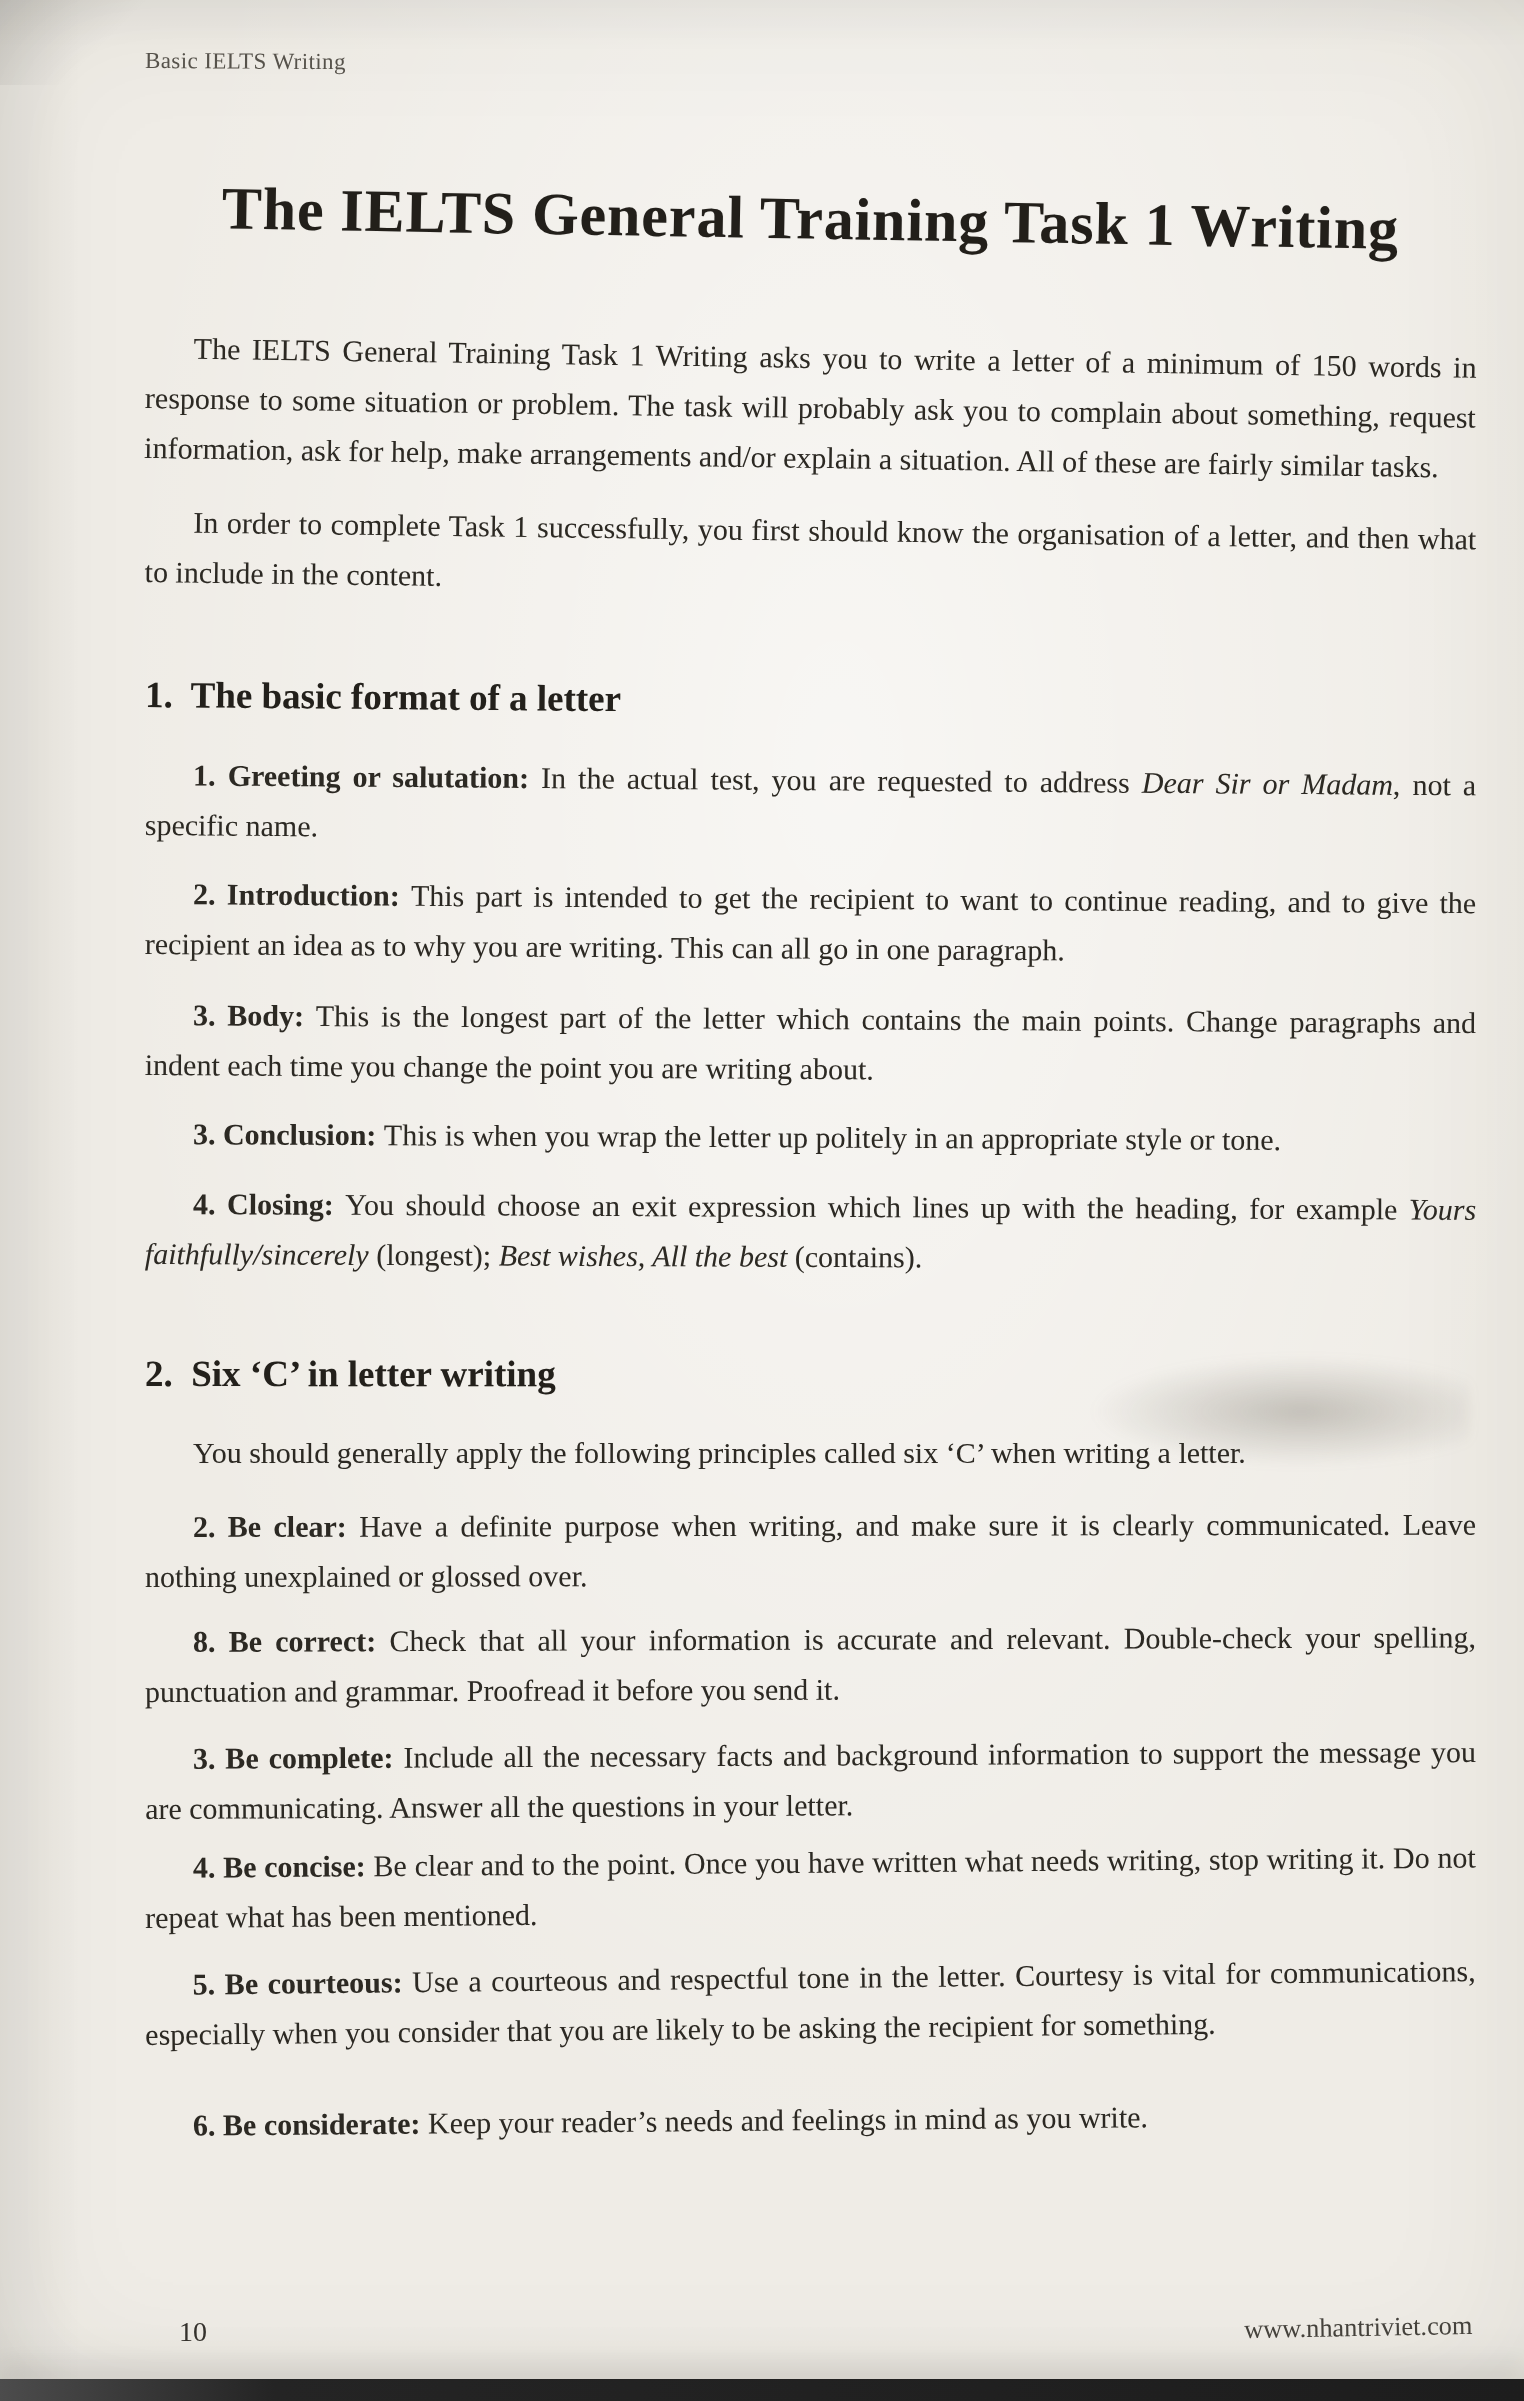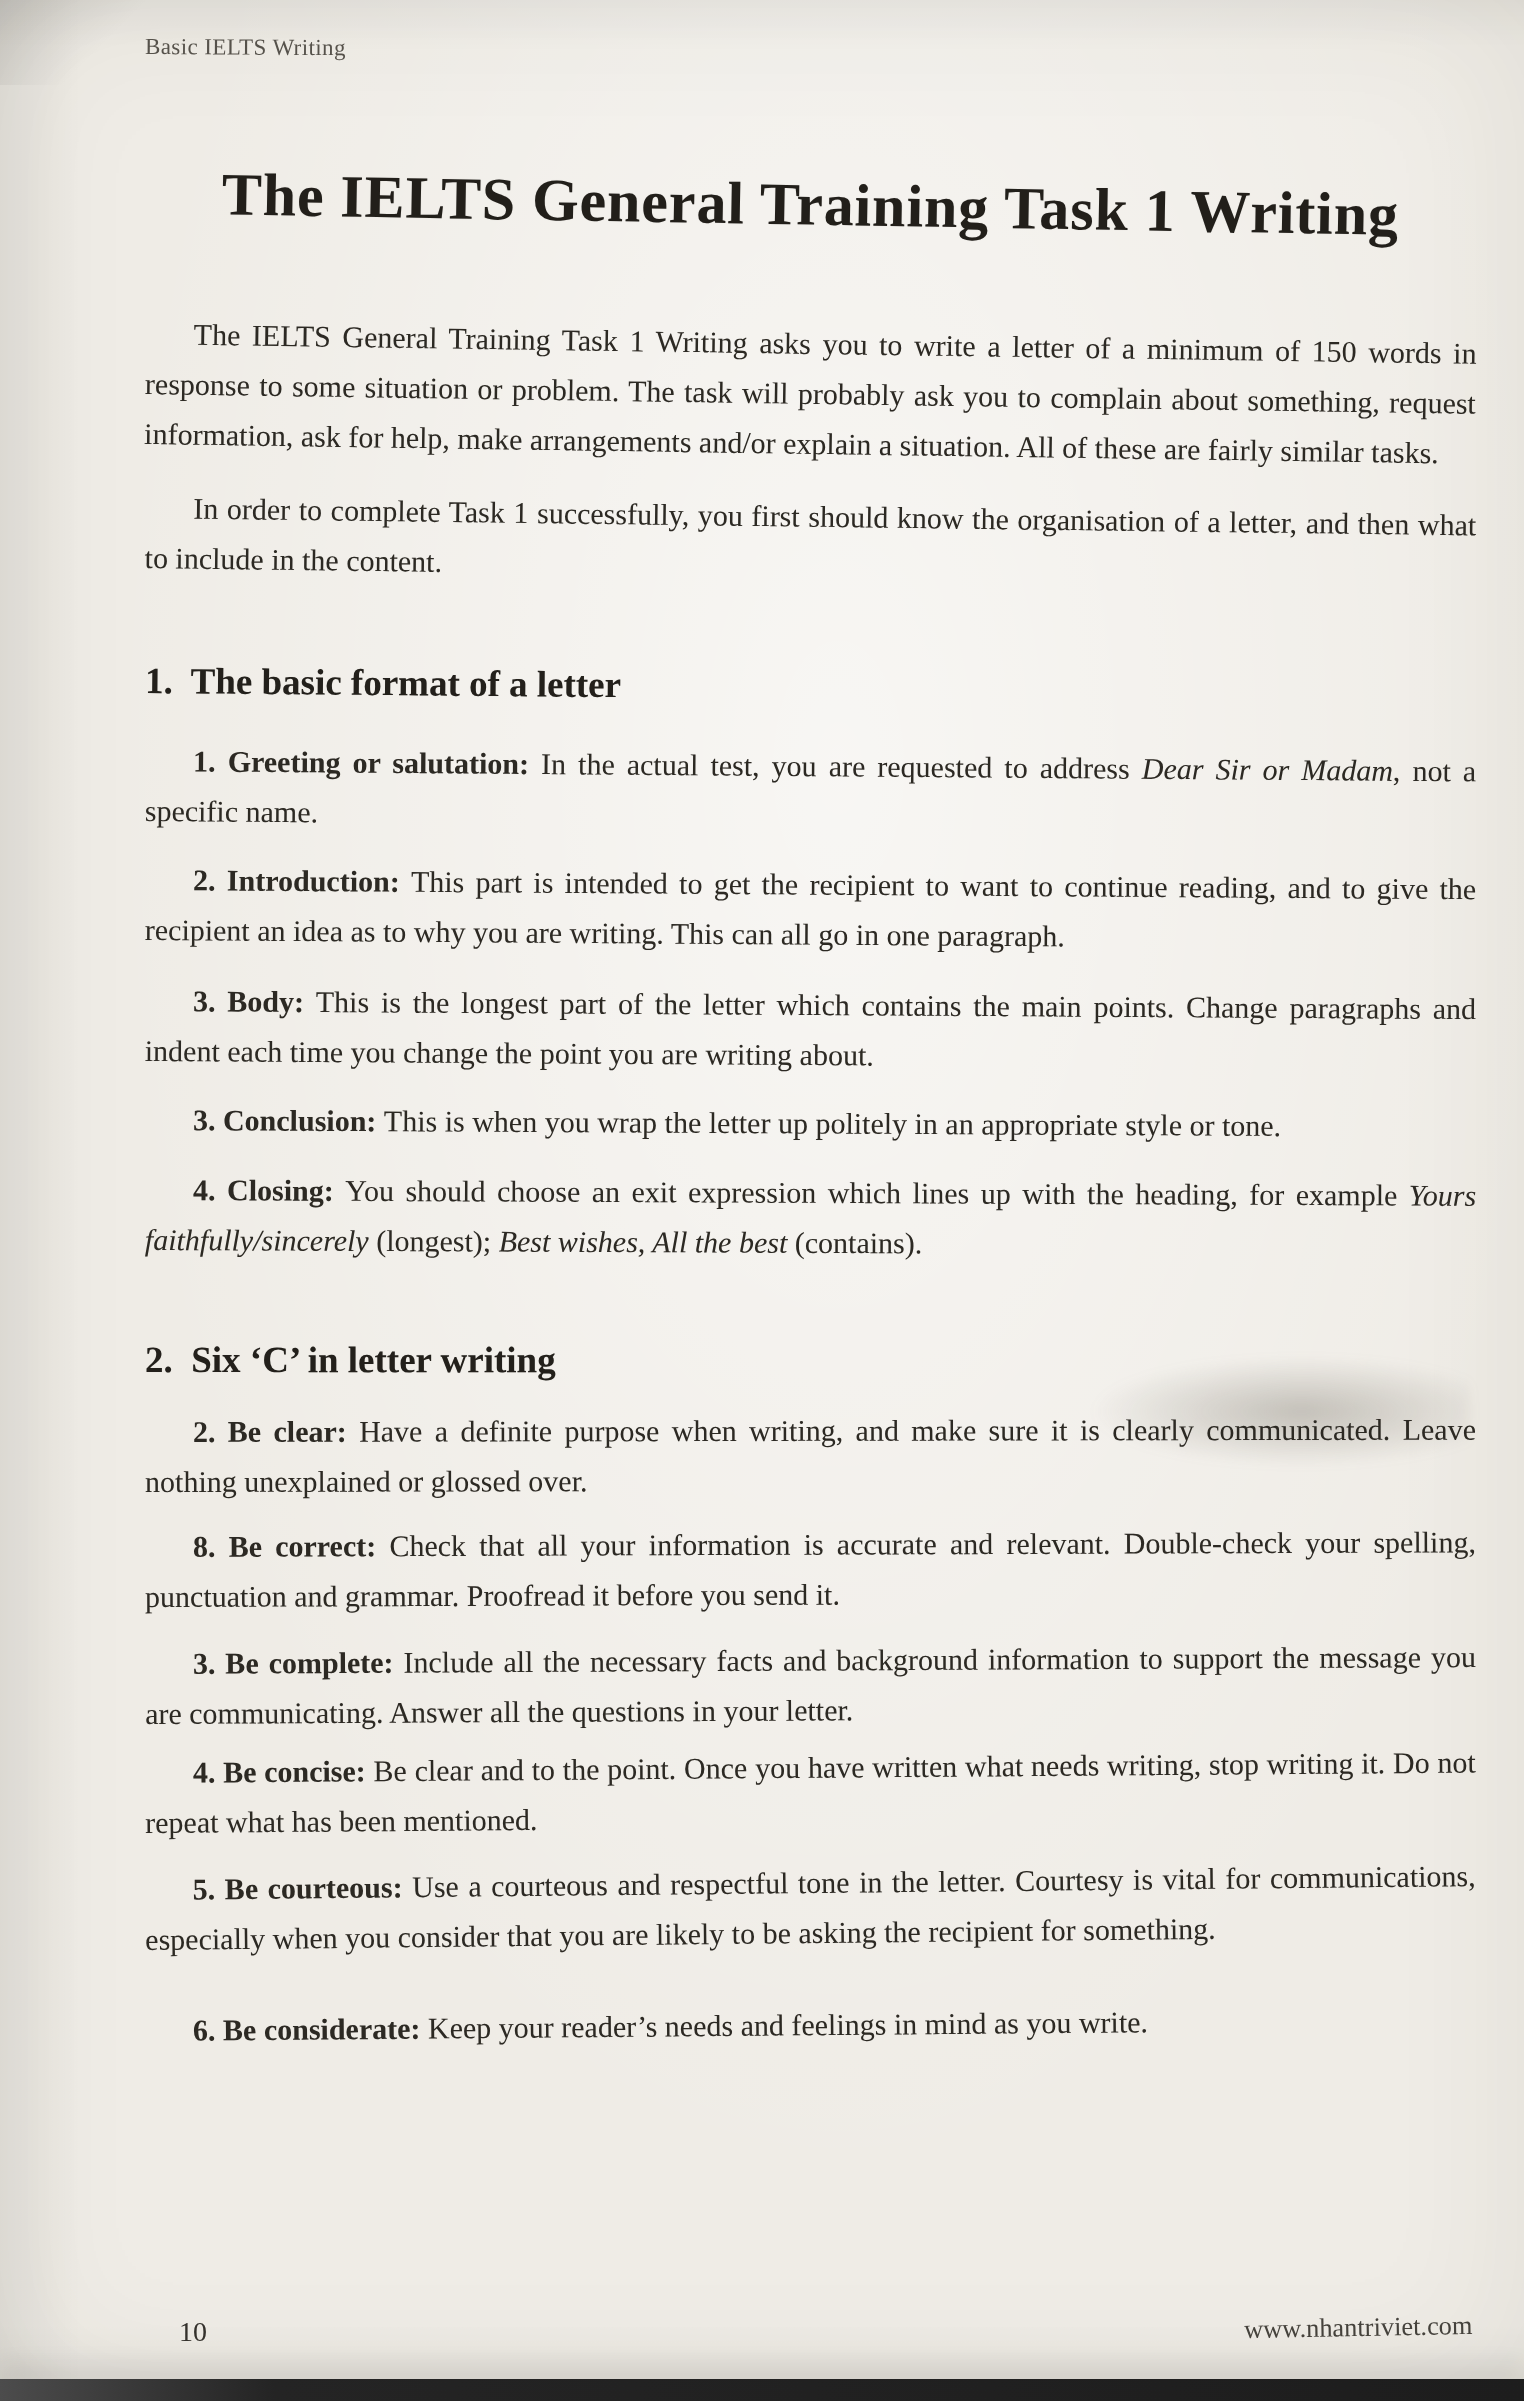--- a/index.html
+++ b/index.html
@@ -6,21 +6,21 @@
   html, body { width:1525px; height:2401px; }
   body {
     font-family: "Liberation Serif", serif;
     background:#b9b7b3;
   }
   .page {
     position:relative;
     width:1525px; height:2401px;
     overflow:hidden;
     color:#2e2b26;
-    padding:32px 49px 0 145px;
+    padding:46px 49px 0 145px;
     background:
       radial-gradient(ellipse at 55% 32%, rgba(255,255,255,0.55), rgba(255,255,255,0) 62%),
       linear-gradient(to right, rgba(0,0,0,0.055), rgba(0,0,0,0) 81px),
       linear-gradient(to bottom, rgba(0,0,0,0.045), rgba(0,0,0,0) 47px),
       linear-gradient(to top, rgba(0,0,0,0.05), rgba(0,0,0,0) 77px),
       #efece6;
     box-shadow: inset 0 0 145px rgba(70,58,35,0.08);
   }
   .corner-shade {
     position:absolute; top:0; left:0; width:145px; height:85px;
@@ -112,20 +112,21 @@
   <h2 class="heading s1">1.  The basic format of a letter</h2>
 
   <p class="para i10"><span class="bold">1. Greeting or salutation: </span><span class="normal">In the actual test, you are requested to address </span><span class="italic">Dear Sir or Madam</span><span class="normal">, not a specific name.</span></p>
   <p class="para i11"><span class="bold">2. Introduction: </span><span class="normal">This part is intended to get the recipient to want to continue reading, and to give the recipient an idea as to why you are writing. This can all go in one paragraph.</span></p>
   <p class="para i12"><span class="bold">3. Body: </span><span class="normal">This is the longest part of the letter which contains the main points. Change paragraphs and indent each time you change the point you are writing about.</span></p>
   <p class="para i13"><span class="bold">3. Conclusion: </span><span class="normal">This is when you wrap the letter up politely in an appropriate style or tone.</span></p>
   <p class="para i14"><span class="bold">4. Closing: </span><span class="normal">You should choose an exit expression which lines up with the heading, for example </span><span class="italic">Yours faithfully/sincerely</span><span class="normal"> (longest); </span><span class="italic">Best wishes, All the best</span><span class="normal"> (contains).</span></p>
 
   <h2 class="heading s2">2.  Six ‘C’ in letter writing</h2>
 
+  <p class="para intro2">You should generally apply the following principles called six ‘C’ when writing a letter.</p>
 
   <p class="para i20"><span class="bold">2. Be clear: </span><span class="normal">Have a definite purpose when writing, and make sure it is clearly communicated. Leave nothing unexplained or glossed over.</span></p>
   <p class="para i21"><span class="bold">8. Be correct: </span><span class="normal">Check that all your information is accurate and relevant. Double-check your spelling, punctuation and grammar. Proofread it before you send it.</span></p>
   <p class="para i22"><span class="bold">3. Be complete: </span><span class="normal">Include all the necessary facts and background information to support the message you are communicating. Answer all the questions in your letter.</span></p>
   <p class="para i23"><span class="bold">4. Be concise: </span><span class="normal">Be clear and to the point. Once you have written what needs writing, stop writing it. Do not repeat what has been mentioned.</span></p>
   <p class="para i24"><span class="bold">5. Be courteous: </span><span class="normal">Use a courteous and respectful tone in the letter. Courtesy is vital for communications, especially when you consider that you are likely to be asking the recipient for something.</span></p>
   <p class="para i25"><span class="bold">6. Be considerate: </span><span class="normal">Keep your reader’s needs and feelings in mind as you write.</span></p>
 
   <div class="page-number">10</div>
   <div class="website">www.nhantriviet.com</div>

